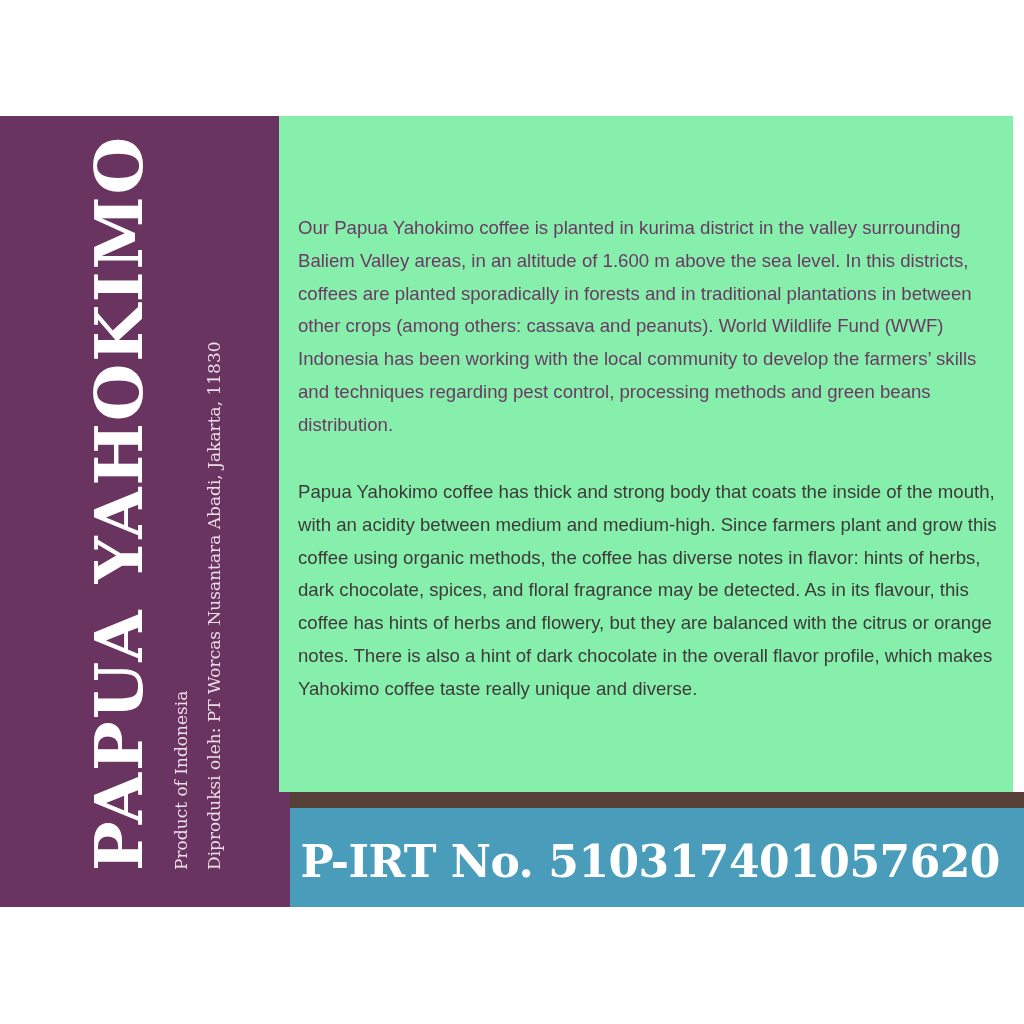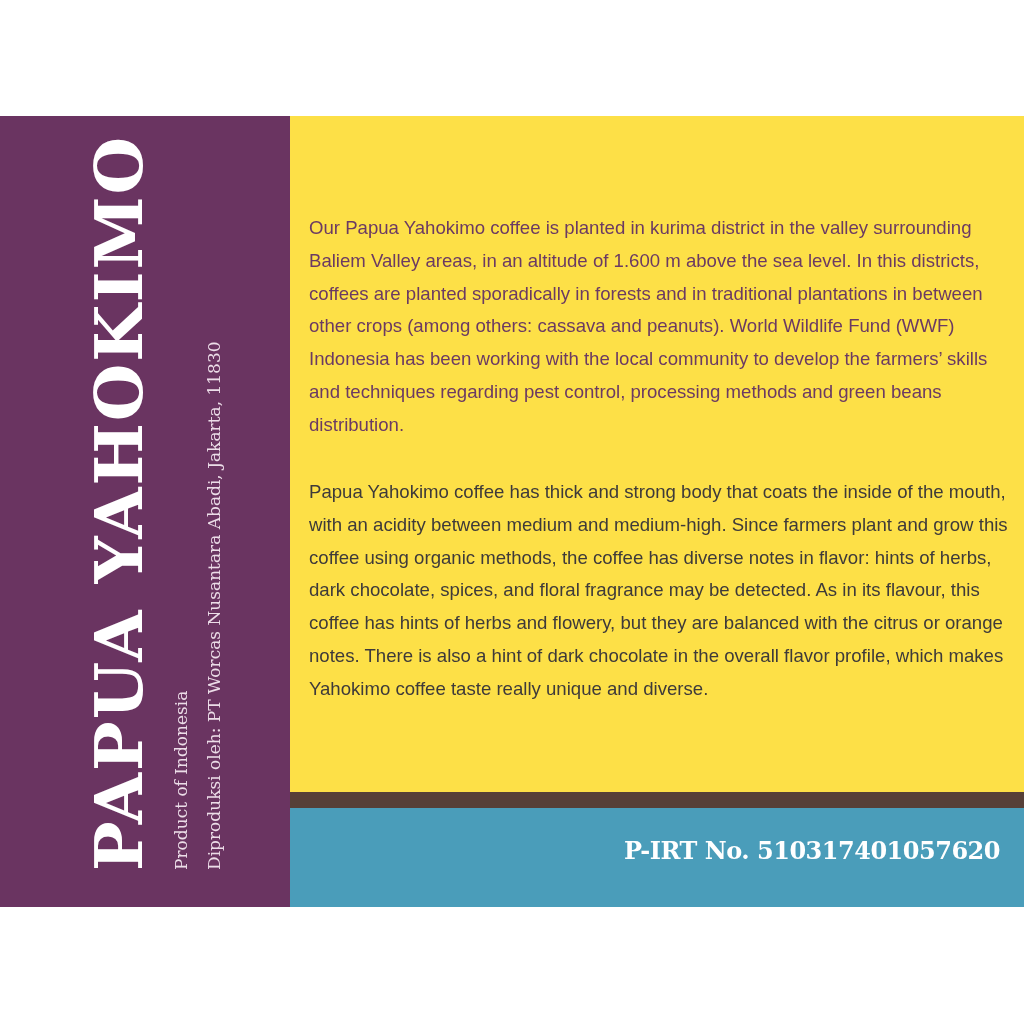--- a/index.html
+++ b/index.html
@@ -7,29 +7,29 @@
   .label { position:absolute; left:0; top:116px; width:1024px; height:791px; }
   .side { position:absolute; left:0; top:0; width:290px; height:791px; background:#6a3461; }
   .side-inner { position:absolute; left:0; top:0; width:791px; height:290px;
     transform-origin:0 0; transform: translate(0px, 791px) rotate(-90deg); }
   .title { position:absolute; left:36px; top:86px; font-family:"DejaVu Serif", serif; font-weight:bold;
     font-size:66px; letter-spacing:2px; color:#ffffff; white-space:nowrap; line-height:1; }
   .sub1 { position:absolute; left:37px; top:171px; font-family:"DejaVu Serif", serif; font-size:17px;
     color:#ecdde8; white-space:nowrap; }
   .sub2 { position:absolute; left:37px; top:204px; font-family:"DejaVu Serif", serif; font-size:17px;
     color:#ecdde8; white-space:nowrap; }
-  .main { position:absolute; left:290px; top:0; width:734px; height:676px; background:#fde047; }
+  .main { position:absolute; left:279px; top:0; width:734px; height:676px; background:#86efac; }
   .para { position:absolute; left:19px; width:710px; font-family:"Liberation Sans", sans-serif; font-size:18.6px;
     line-height:32.8px; margin:0; }
   .para1 { top:96px; color:#6b3a63; }
   .para2 { top:360px; color:#3e3a3a; }
   .brown { position:absolute; left:290px; top:676px; width:734px; height:16px; background:#564038; }
   .blue { position:absolute; left:290px; top:692px; width:734px; height:99px; background:#4a9dba; }
   .pirt { position:absolute; right:24px; top:28px; font-family:"DejaVu Serif", serif; font-weight:bold;
-    font-size:24px; color:#ffffff; white-space:nowrap; letter-spacing:-0.5px; }
+    font-size:44px; color:#ffffff; white-space:nowrap; letter-spacing:-0.5px; }
 </style>
 </head>
 <body>
 
 <div class="label">
   <div class="side">
     <div class="side-inner">
       <div class="title">PAPUA YAHOKIMO</div>
       <div class="sub1">Product of Indonesia</div>
       <div class="sub2">Diproduksi oleh: PT Worcas Nusantara Abadi, Jakarta, 11830</div>

